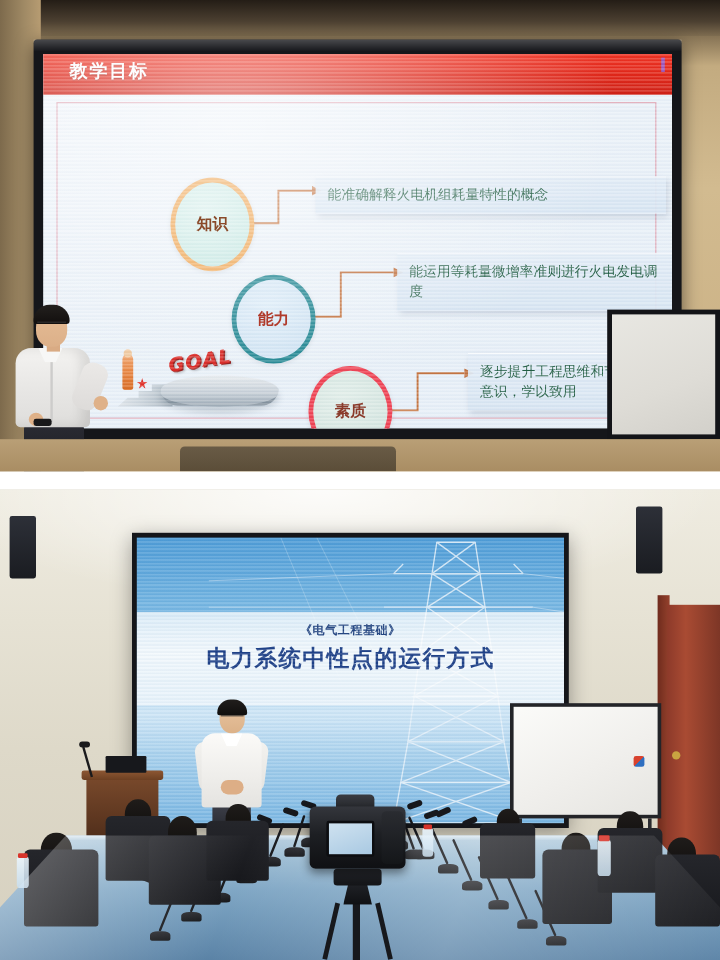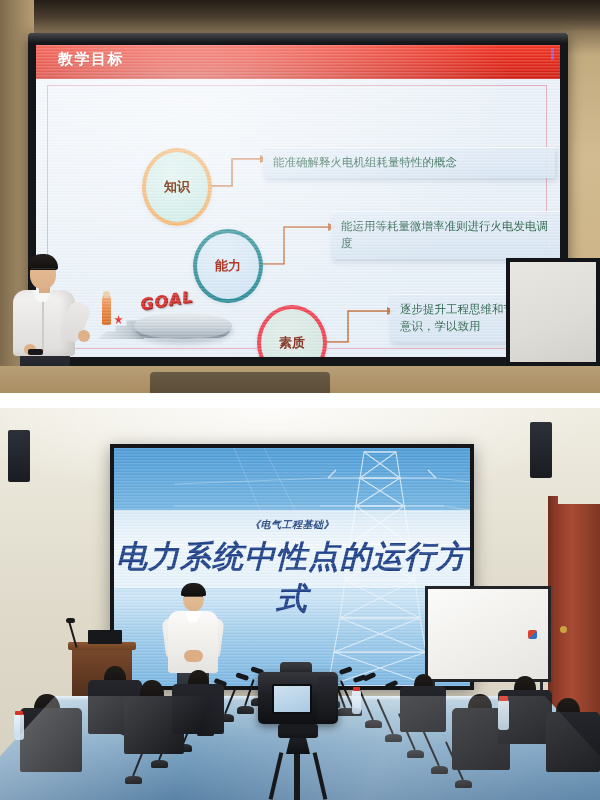--- a/index.html
+++ b/index.html
@@ -105,21 +105,21 @@
   .p1-wb-in{width:100%;height:100%;background:linear-gradient(160deg,#e8e7e2 0%,#dedcd6 60%,#d2d0ca 100%);}
   .p1-table{position:absolute;left:0;top:366px;width:600px;height:27px;
     background:linear-gradient(180deg,#b99f76 0%,#a98d63 100%);}
   .p1-dark-lo{position:absolute;left:150px;top:372px;width:180px;height:21px;
     background:linear-gradient(180deg,#2a2722,#1b1915);opacity:.55;border-radius:4px 4px 0 0;}
 
   
   .gap{position:absolute;left:0;top:393px;width:600px;height:15px;background:#ffffff;}
 
   
-  .photo2{position:absolute;left:0;top:408px;width:600px;height:392px;overflow:hidden;background:#d8d2c4;font-style:italic;}
+  .photo2{position:absolute;left:0;top:408px;width:600px;height:392px;overflow:hidden;background:#d8d2c4;}
   .p2-wall{position:absolute;inset:0;
     background:linear-gradient(180deg,#efece1 0%,#e6e2d4 28%,#ded9c9 55%,#d6d0bf 100%);}
   .p2-wall-glow{position:absolute;left:0;top:0;width:600px;height:96px;
     background:radial-gradient(ellipse at 45% 0%,rgba(255,255,255,.85),rgba(255,255,255,0) 70%);}
   
   .p2-door{position:absolute;left:556px;top:96px;width:44px;height:240px;
     background:linear-gradient(90deg,#8d3a2a 0%,#a94b33 35%,#7d3626 100%);}
   .p2-door-frame{position:absolute;left:548px;top:88px;width:10px;height:252px;
     background:linear-gradient(90deg,#6f2b1d,#94412c);}
   .p2-door-knob{position:absolute;left:560px;top:218px;width:7px;height:7px;border-radius:50%;
@@ -133,21 +133,21 @@
   .p2-bezel{position:absolute;left:110px;top:36px;width:364px;height:246px;background:#15161a;padding:4px;
     box-sizing:border-box;box-shadow:0 4px 16px rgba(0,0,0,.35);}
   .slide2{position:relative;width:100%;height:100%;overflow:hidden;
     background:linear-gradient(180deg,#4d9bd6 0%,#6fb2e0 22%,#a8d2ee 46%,#cfe6f6 62%,#9ecbea 80%,#7ab6e2 100%);}
   .s2-scan{position:absolute;inset:0;pointer-events:none;opacity:.22;
     background:repeating-linear-gradient(180deg,rgba(255,255,255,.6) 0px,rgba(255,255,255,.6) 1px,rgba(60,110,160,.2) 2px,rgba(60,110,160,.2) 3px);}
   .s2-band{position:absolute;left:0;top:62px;width:100%;height:78px;
     background:linear-gradient(180deg,rgba(255,255,255,.72) 0%,rgba(255,255,255,.88) 45%,rgba(255,255,255,.62) 100%);}
   .s2-sub{position:absolute;left:0;top:70px;width:100%;text-align:center;font-size:10px;
     color:#22437f;font-family:"DejaVu Sans",sans-serif;font-weight:bold;letter-spacing:.5px;}
-  .s2-title{position:absolute;left:0;top:88px;width:100%;text-align:center;font-size:31px;
+  .s2-title{position:absolute;left:0;top:88px;width:100%;text-align:center;font-size:19px;
     color:#1d3f86;font-family:"DejaVu Sans",sans-serif;font-weight:bold;letter-spacing:1px;}
   .s2-tower{position:absolute;pointer-events:none;}
   .p2-plane{position:absolute;left:148px;top:94px;width:18px;height:6px;background:#ffffff;opacity:.95;
     clip-path:polygon(0 50%,45% 22%,70% 0,78% 28%,100% 46%,78% 64%,70% 100%,45% 74%);}
   
   .p2-person{position:absolute;left:165px;top:178px;width:56px;height:110px;}
   .p2-head{position:absolute;left:18px;top:0;width:21px;height:25px;border-radius:46%;
     background:linear-gradient(180deg,#e8c4a0,#dcb289);}
   .p2-hair{position:absolute;left:16px;top:-3px;width:25px;height:13px;border-radius:12px 12px 2px 2px;
     background:linear-gradient(180deg,#211e1c,#100e0d);}

